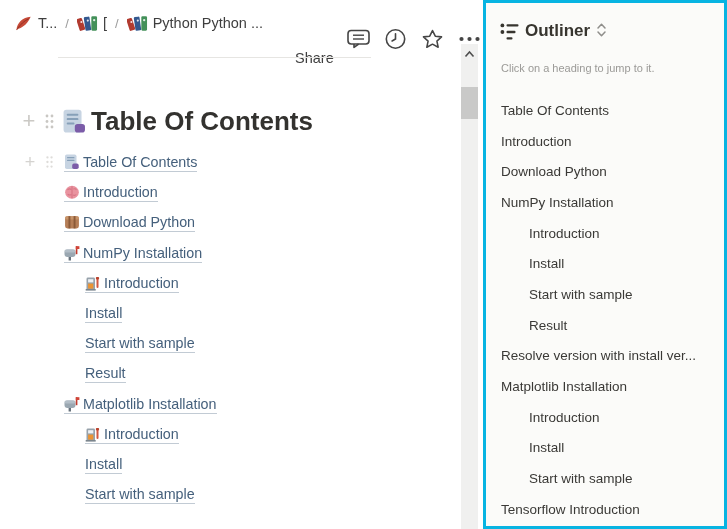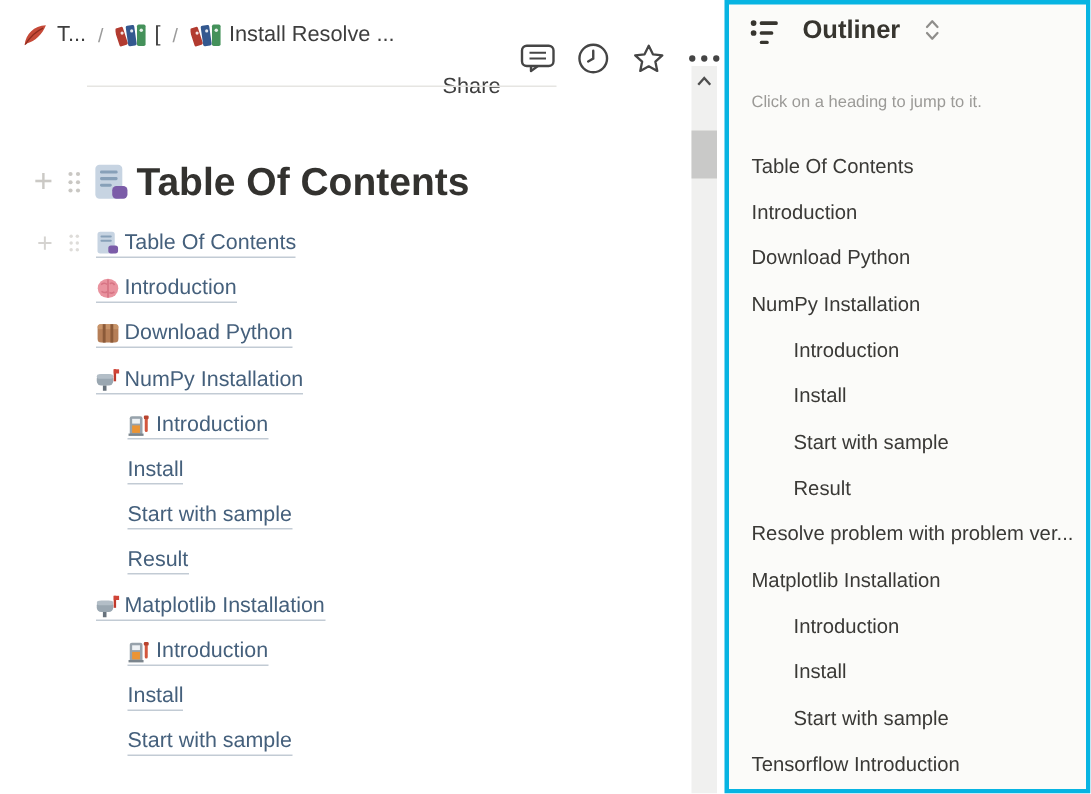--- a/index.html
+++ b/index.html
@@ -45,21 +45,21 @@
   .li-icon{width:16px;height:16px;flex:0 0 auto;}
 
   
   .scrollbar{position:absolute;left:461px;top:44px;width:17px;height:485px;background:#f0f0ef;cursor:pointer;}
   .sb-arrow{position:absolute;left:3px;top:6px;width:11px;height:8px;}
   .sb-thumb{position:absolute;left:0;top:43px;width:17px;height:32px;background:#c9c9c8;}
 
   
   .outliner{position:absolute;left:483px;top:0;width:244px;height:529px;box-sizing:border-box;
     border:3px solid #07b4e2;background:#fbfbf9;}
-  .ol-header{position:absolute;left:14px;top:7px;display:flex;align-items:center;gap:16px;}
+  .ol-header{position:absolute;left:14px;top:18px;display:flex;align-items:flex-start;gap:6px;}
   .ol-list-icon{width:19px;height:19px;}
   .ol-title{font-size:17px;font-weight:700;color:#37352f;}
   .ol-sort{width:11px;height:18px;cursor:pointer;}
   .ol-hint{position:absolute;left:15px;top:59px;font-size:11px;color:#9b9a97;}
   .ol-list{position:absolute;left:0;top:92px;width:100%;}
   .ol-item{height:30.7px;display:flex;align-items:center;font-size:13.5px;color:#3a3936;cursor:pointer;white-space:nowrap;}
   .ol-item.l1{padding-left:15px;}
   .ol-item.l2{padding-left:43px;}
 </style>
 </head>
@@ -94,21 +94,21 @@
     <span class="icon books-ic">
       <svg viewBox="0 0 22 20">
         <rect x="1" y="5" width="6" height="13" rx="1.2" fill="#b23b30" transform="rotate(-18 4 11.5)"></rect>
         <rect x="8" y="3.5" width="6" height="14.5" rx="1.2" fill="#33588f" transform="rotate(-8 11 11)"></rect>
         <rect x="15" y="3" width="6" height="15" rx="1.2" fill="#44915a"></rect>
         <circle cx="18" cy="7" r="1.2" fill="#ffffff" opacity=".85"></circle>
           <circle cx="11.3" cy="7.5" r="1.1" fill="#ffffff" opacity=".85"></circle>
           <circle cx="4.6" cy="9" r="1.1" fill="#ffffff" opacity=".85"></circle>
       </svg>
     </span>
-    <span>Install Resolve ...</span>
+    <span>Python Python ...</span>
   </span>
 </div>
 
 <div class="actions">
   <span class="share">Share</span>
   <span class="icon act-icon">
     <svg viewBox="0 0 25 24">
       <rect x="2" y="3.5" width="21" height="13.5" rx="3.2" fill="none" stroke="#454545" stroke-width="1.6"></rect>
       <path d="M8 17 v3.4 l4.6 -3.4" fill="none" stroke="#454545" stroke-width="1.6" stroke-linejoin="round"></path>
       <line x1="7" y1="8.2" x2="18" y2="8.2" stroke="#454545" stroke-width="1.4"></line>
@@ -345,20 +345,20 @@
 
   <div class="ol-list">
     <div class="ol-item l1">Table Of Contents</div>
     <div class="ol-item l1">Introduction</div>
     <div class="ol-item l1">Download Python</div>
     <div class="ol-item l1">NumPy Installation</div>
     <div class="ol-item l2">Introduction</div>
     <div class="ol-item l2">Install</div>
     <div class="ol-item l2">Start with sample</div>
     <div class="ol-item l2">Result</div>
-    <div class="ol-item l1">Resolve problem with problem ver...</div>
+    <div class="ol-item l1">Resolve version with install ver...</div>
     <div class="ol-item l1">Matplotlib Installation</div>
     <div class="ol-item l2">Introduction</div>
     <div class="ol-item l2">Install</div>
     <div class="ol-item l2">Start with sample</div>
     <div class="ol-item l1">Tensorflow Introduction</div>
   </div>
 </aside>
 
 </body></html>

